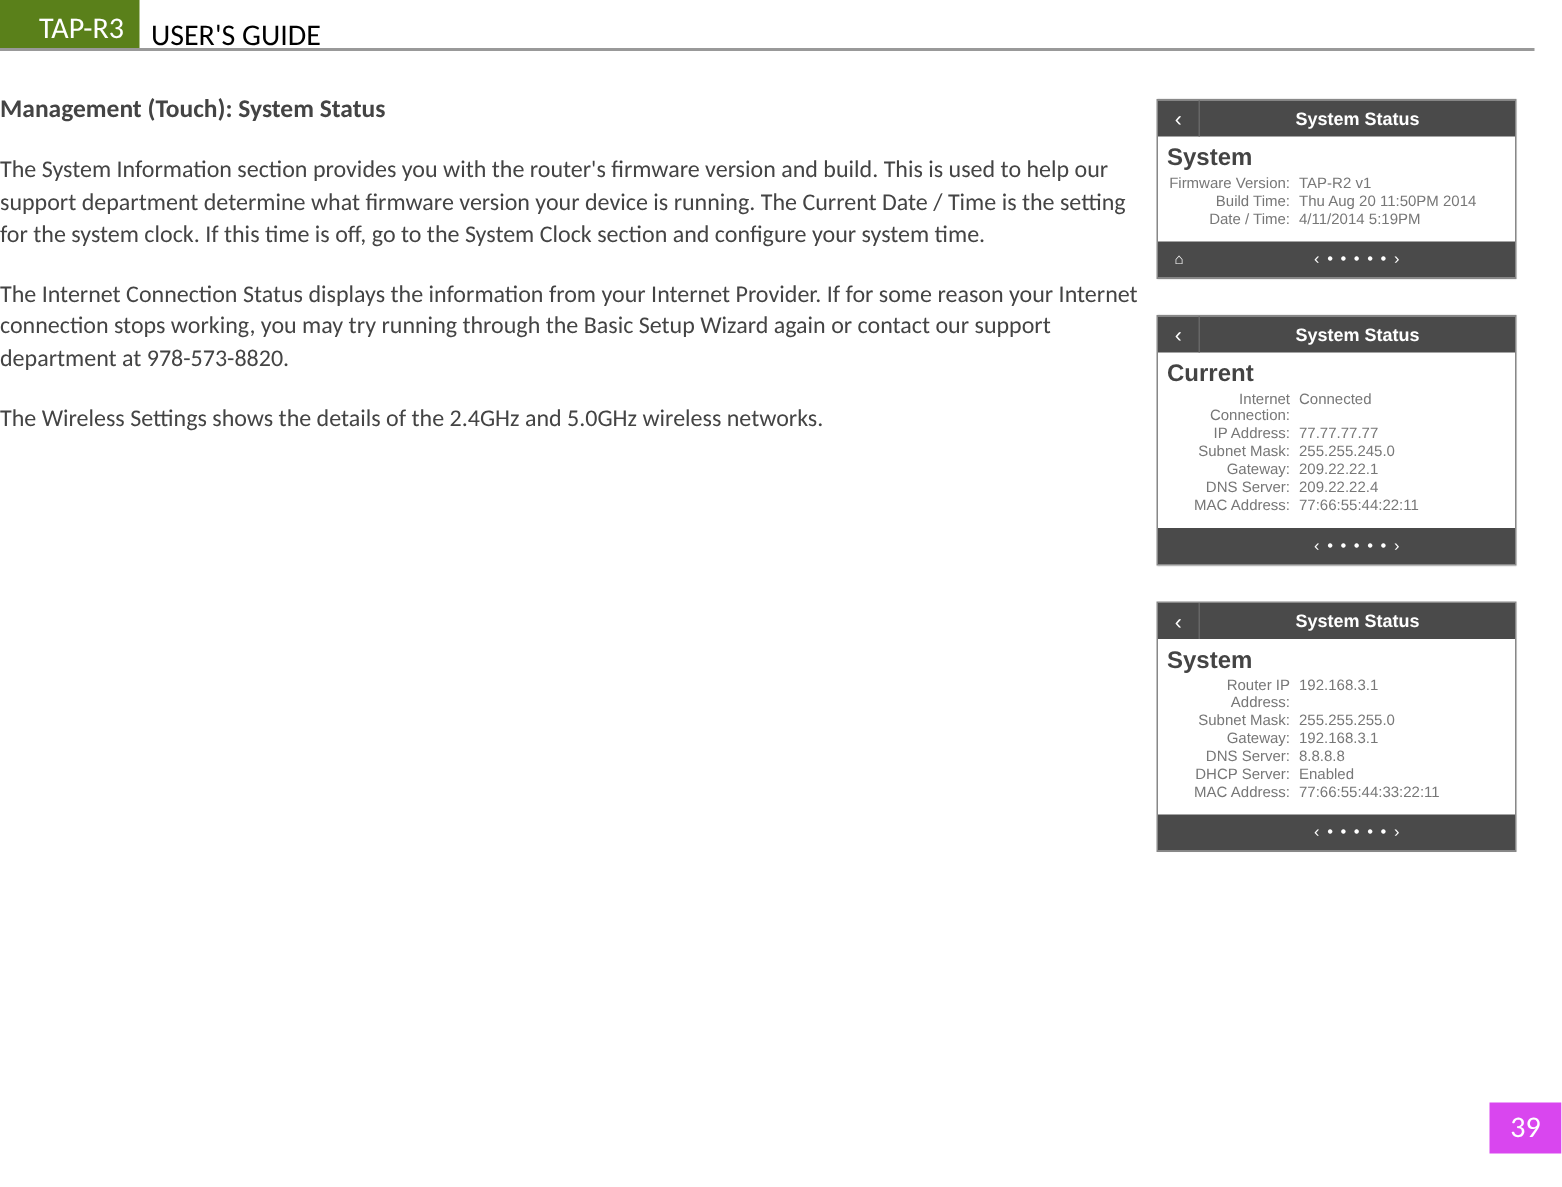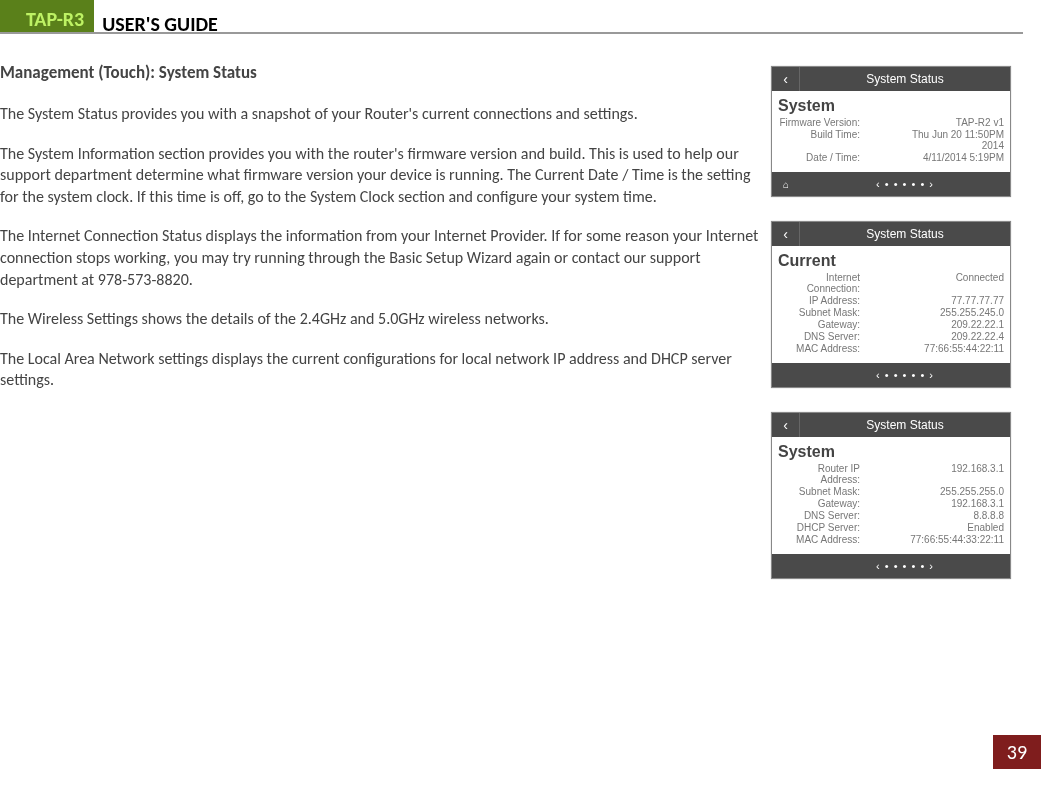--- a/index.html
+++ b/index.html
@@ -18,29 +18,29 @@
     align-items: stretch;
     border-bottom: 2px solid #999;
     margin: 0 18px 0 0;
   }
   .header-left {
     width: 18px;
     background: #5a801a;
   }
   .header-badge {
     background: #5a801a;
-    color: #bef264;
-    font-weight: bold;
+    color: #ffffff;
+    font-weight: normal;
     font-size: 20px;
     padding: 5px 10px 0 8px;
     display: flex;
     align-items: center;
   }
   .header-title {
-    font-weight: bold;
+    font-weight: normal;
     font-size: 20px;
     color: #000;
     padding: 15px 0 0 8px;
     display: flex;
     align-items: center;
   }
   .page {
     padding: 28px 20px 0 0;
     display: flex;
   }
@@ -91,20 +91,21 @@
     display: flex;
     align-items: center;
     justify-content: center;
     font-size: 14px;
     color: #fff;
     border-right: 1px solid #666;
   }
   .mini-top-title {
     flex: 1;
     text-align: center;
+    font-weight: bold;
   }
   .mini-body {
     padding: 4px 6px 8px 6px;
     min-height: 60px;
   }
   .mini-section-label {
     font-weight: bold;
     font-size: 16px;
     color: #444;
     margin: 2px 0 2px 0;
@@ -115,22 +116,21 @@
     font-size: 10px;
     color: #777;
   }
   .mini-row-label {
     width: 88px;
     text-align: right;
     padding-right: 6px;
   }
   .mini-row-value {
     flex: 1;
-    text-align: right;
-    margin-left: 24px;
+    text-align: left;
   }
   .mini-bottom-wrap {
     position: relative;
     height: 24px;
     background: #4a4a4a;
     display: flex;
     align-items: center;
   }
   .mini-bottom-home {
     width: 28px;
@@ -143,63 +143,61 @@
     color: #fff;
     font-size: 11px;
     letter-spacing: 1px;
   }
   .page-num-tab {
     position: absolute;
     right: 0;
     bottom: 22px;
     width: 48px;
     height: 34px;
-    background: #7f1d1d;
+    background: #d946ef;
     color: #fff;
     display: flex;
     align-items: center;
     justify-content: center;
     font-size: 20px;
   }
 </style>
 </head>
 <body>
 
 <div class="header-bar">
   <div class="header-left"></div>
   <div class="header-badge">TAP-R3</div>
   <div class="header-title">USER'S GUIDE</div>
 </div>
 
 <div class="page">
   <div class="text-col">
     <div class="section-heading">Management (Touch): System Status</div>
-    <p class="para">The System Status provides you with a snapshot of your Router's current connections and settings.</p>
     <p class="para">The System Information section provides you with the router's firmware version and build.  This is used to help our support department determine what firmware version your device is running.  The Current Date / Time is the setting for the system clock.  If this time is off, go to the System Clock section and configure your system time.</p>
     <p class="para">The Internet Connection Status displays the information from your Internet Provider.  If for some reason your Internet connection stops working, you may try running through the Basic Setup Wizard again or contact our support department at 978-573-8820.</p>
     <p class="para">The Wireless Settings shows the details of the 2.4GHz and 5.0GHz wireless networks.</p>
-    <p class="para">The Local Area Network settings displays the current configurations for local network IP address and DHCP server settings.</p>
   </div>
 
   <div class="screens-col">
 
     <div class="mini">
       <div class="mini-top">
         <div class="mini-back">‹</div>
         <div class="mini-top-title">System Status</div>
       </div>
       <div class="mini-body">
         <div class="mini-section-label">System</div>
         <div class="mini-row">
           <div class="mini-row-label">Firmware Version:</div>
           <div class="mini-row-value">TAP-R2 v1</div>
         </div>
         <div class="mini-row">
           <div class="mini-row-label">Build Time:</div>
-          <div class="mini-row-value">Thu Jun 20 11:50PM 2014</div>
+          <div class="mini-row-value">Thu Aug 20 11:50PM 2014</div>
         </div>
         <div class="mini-row">
           <div class="mini-row-label">Date / Time:</div>
           <div class="mini-row-value">4/11/2014 5:19PM</div>
         </div>
       </div>
       <div class="mini-bottom-wrap">
         <div class="mini-bottom-home">⌂</div>
         <div class="mini-bottom-center">‹ • • • • • ›</div>
       </div>

